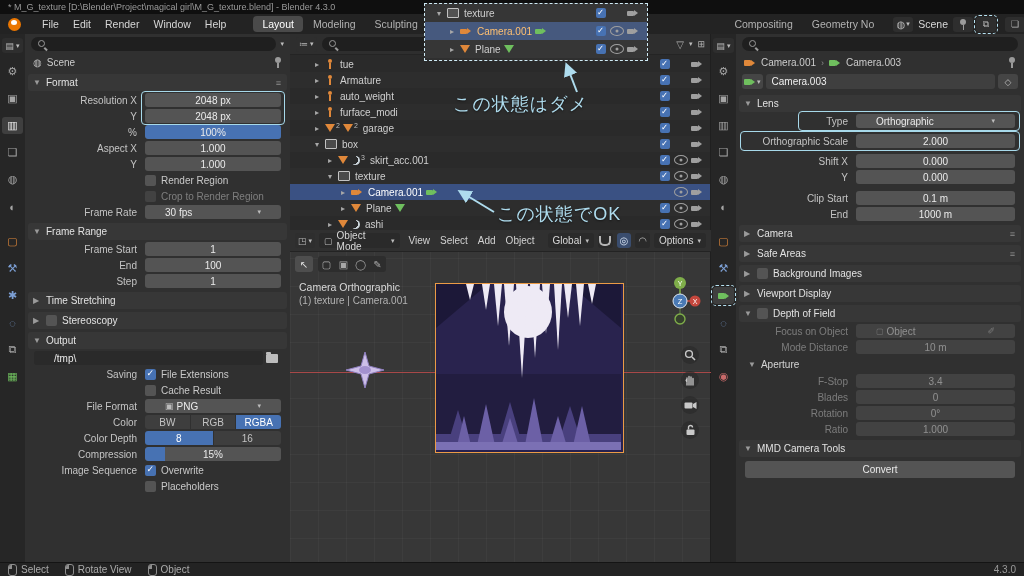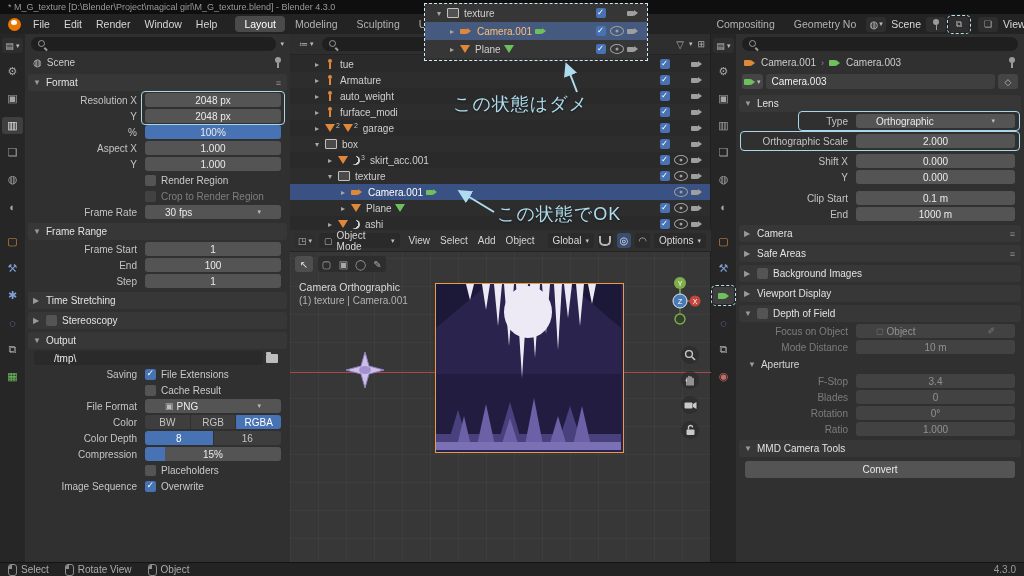--- a/index.html
+++ b/index.html
@@ -2,21 +2,21 @@
 <html><head>
 <meta charset="utf-8">
 <style>
   html,body{margin:0;padding:0}
   body{width:1024px;height:576px;position:relative;overflow:hidden;background:#1d1d1d;
        font-family:"Liberation Sans",sans-serif;font-size:10px;color:#d4d4d4;-webkit-font-smoothing:antialiased}
   
   #titlebar{position:absolute;left:0;top:0;right:0;height:14px;background:#0f0f0f;color:#9a9a9a;
             font-size:9px;display:flex;align-items:center;padding-left:8px}
   #menubar{position:absolute;left:0;top:14px;right:0;height:20px;background:#232323;border-bottom:1px solid #141414;
-           display:flex;align-items:center;padding:0 4px;gap:1px}
+           display:flex;align-items:center;padding:0 4px;gap:10px}
   .blogo{width:13px;height:13px;border-radius:50%;background:#ea7600;position:relative;margin:0 4px;flex-shrink:0}
   .blogo::after{content:"";position:absolute;left:3px;top:2px;width:6px;height:5px;border-radius:50%;background:#fff}
   .menuitem{padding:2px 7px;color:#d6d6d6;border-radius:3px;font-size:10.5px}
   .wstabs{display:flex;align-items:flex-start;margin-left:10px;gap:1px}
   .wstab{padding:2px 9px;color:#b2b2b2;border-radius:4px;font-size:10.5px;white-space:nowrap}
   .wstab.active{background:#4a4a4a;color:#ffffff}
   .wsspacer{width:228px}
   #scenecluster{margin-left:auto;display:flex;align-items:center;gap:3px;padding-right:4px}
   .mini-btn{height:15px;min-width:16px;background:#2e2e2e;border-radius:3px;display:flex;align-items:center;
             justify-content:center;color:#b9b9b9;font-size:9px;padding:0 2px;gap:1px}
@@ -377,31 +377,31 @@
       </span>
     </div>
     <div class="prow">
       <span class="plabel">Compression</span>
       <span class="pfield">
           <span class="fill" style="width:15%"></span>
           <span class="fv">15%</span>
         </span>
     </div>
     <div class="prow">
+      <span class="plabel">Image Sequence</span>
+      <span class="chkwrap">
+          <span class="cb on"></span>
+          <span class="cbl">Overwrite</span>
+        </span>
+    </div>
+    <div class="prow">
       <span class="plabel"></span>
       <span class="chkwrap">
           <span class="cb"></span>
           <span class="cbl">Placeholders</span>
-        </span>
-    </div>
-    <div class="prow">
-      <span class="plabel">Image Sequence</span>
-      <span class="chkwrap">
-          <span class="cb on"></span>
-          <span class="cbl">Overwrite</span>
         </span>
     </div>
   </div>
 </div>
 
 <div id="outliner">
   <div id="outliner-header">
     <span class="edbtn">
         <span style="font-size:9px">≔</span>
         <span class="caret">▾</span>

